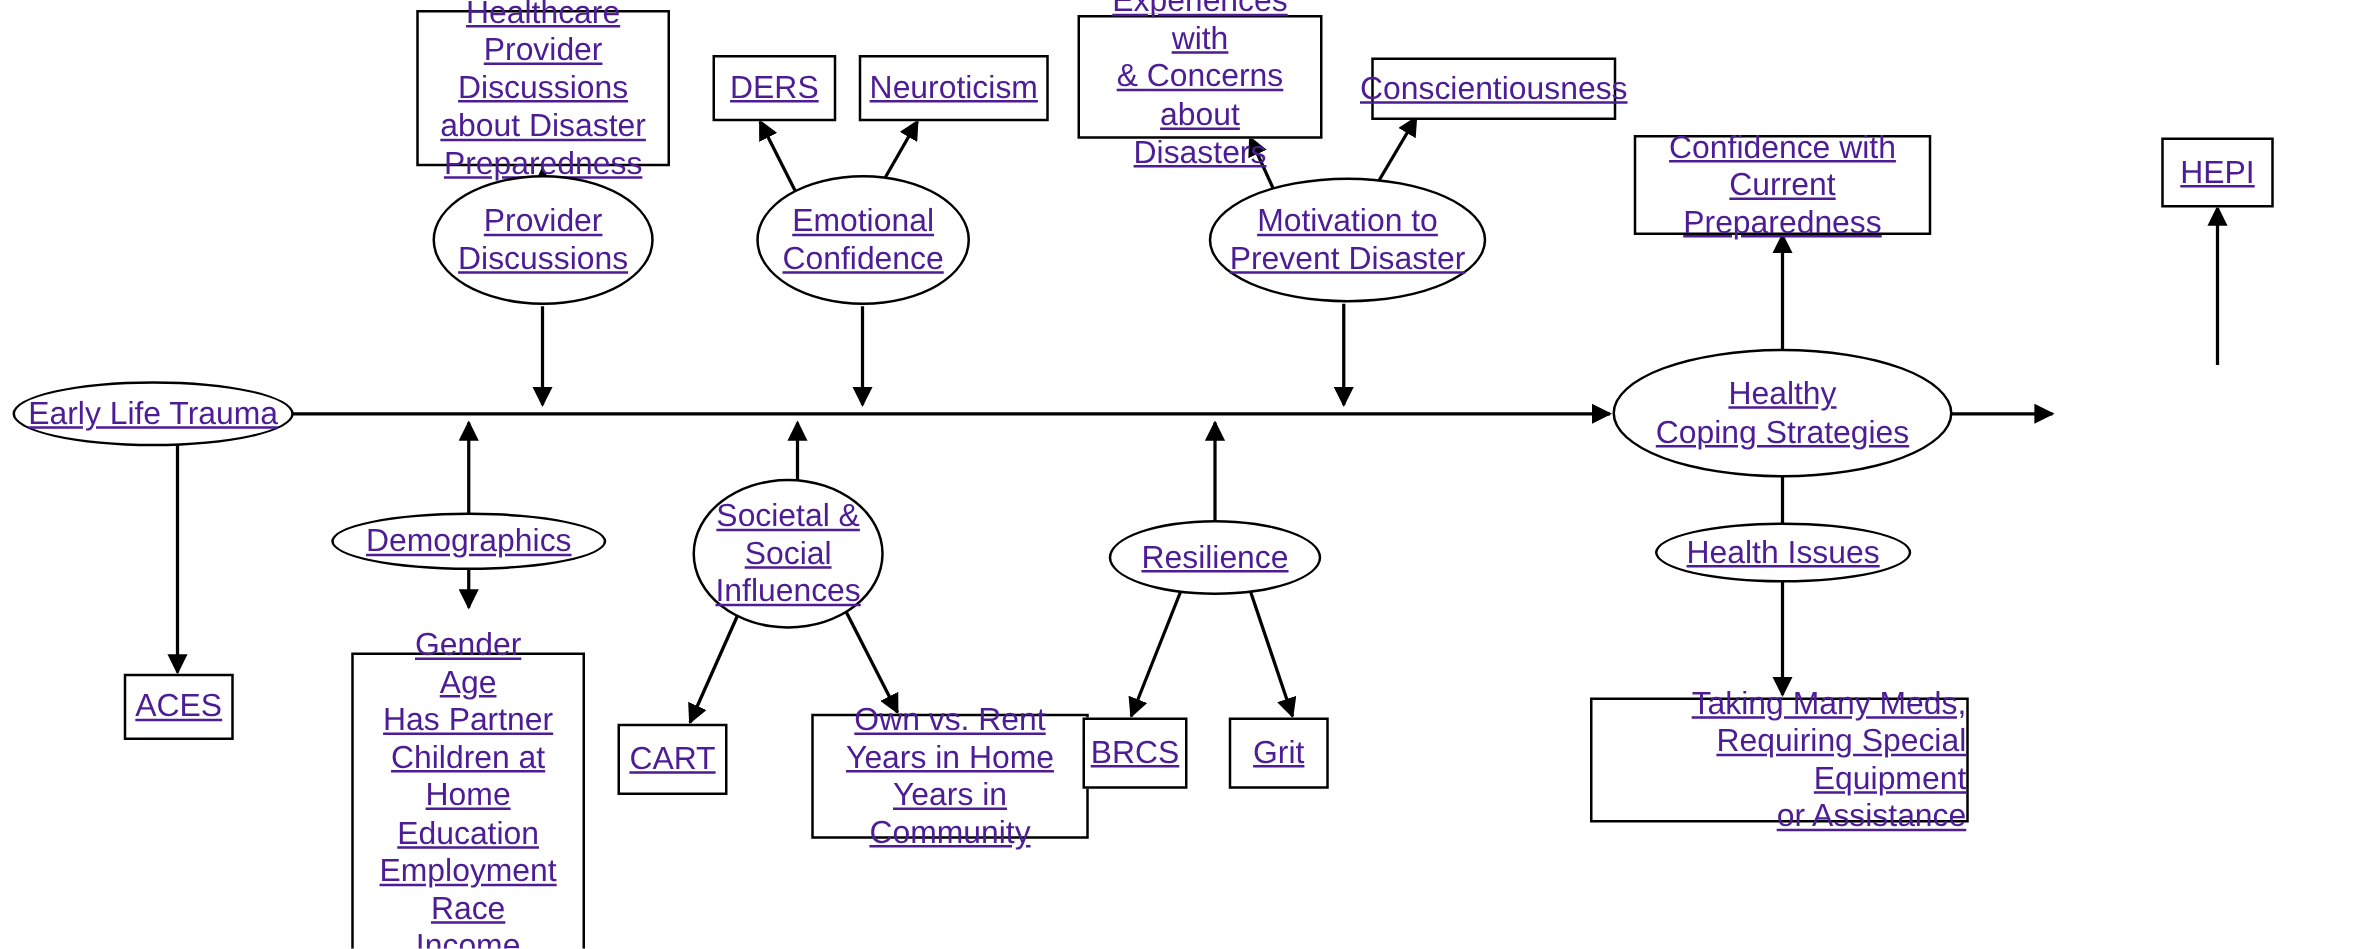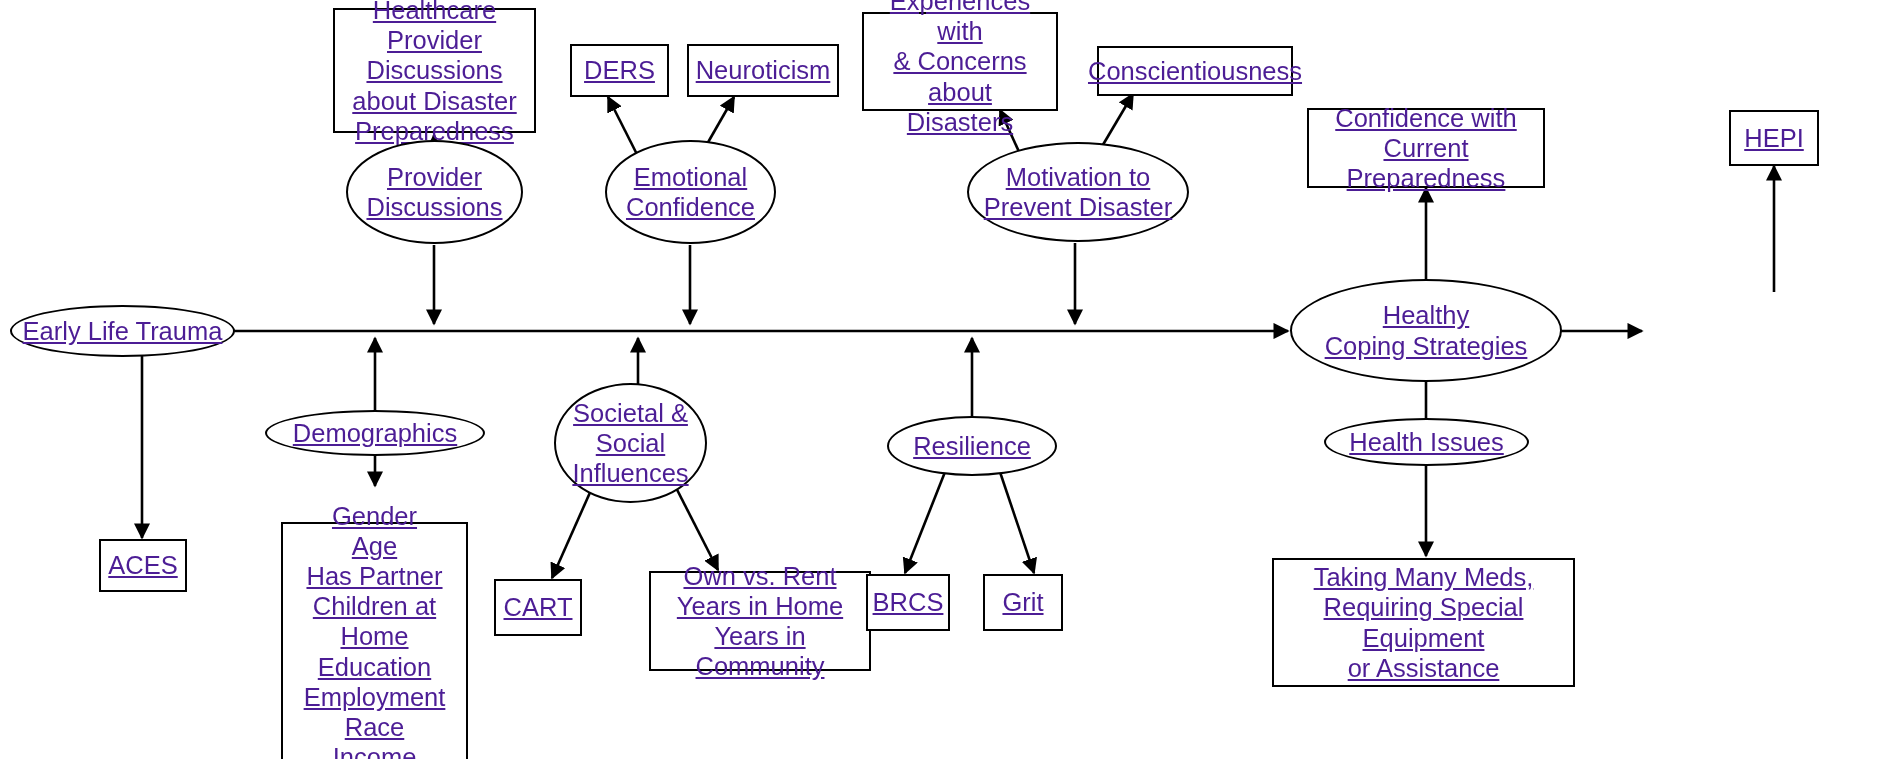--- a/index.html
+++ b/index.html
@@ -169,17 +169,17 @@
   <div class="node box f26" style="left:494px; top:579px; width:88px; height:57px;">CART</div>
 
   <div class="node box f26" style="left:613px; top:571px; width:222px; height:100px;margin-left:36px;">Own vs. Rent
 Years in Home
 Years in Community</div>
 
   <div class="node box f26" style="left:866px; top:574px; width:84px; height:57px;">BRCS</div>
 
   <div class="node box f26" style="left:983px; top:574px; width:80px; height:57px;">Grit</div>
 
-  <div class="node box f26" style="left:1272px; top:558px; width:303px; height:129px;">Taking Many Meds,
+  <div class="node box f26" style="left:1272px; top:558px; width:303px; height:100px;text-align:right;">Taking Many Meds,
 Requiring Special Equipment
 or Assistance</div>
 
 </div>
 
 </body></html>

